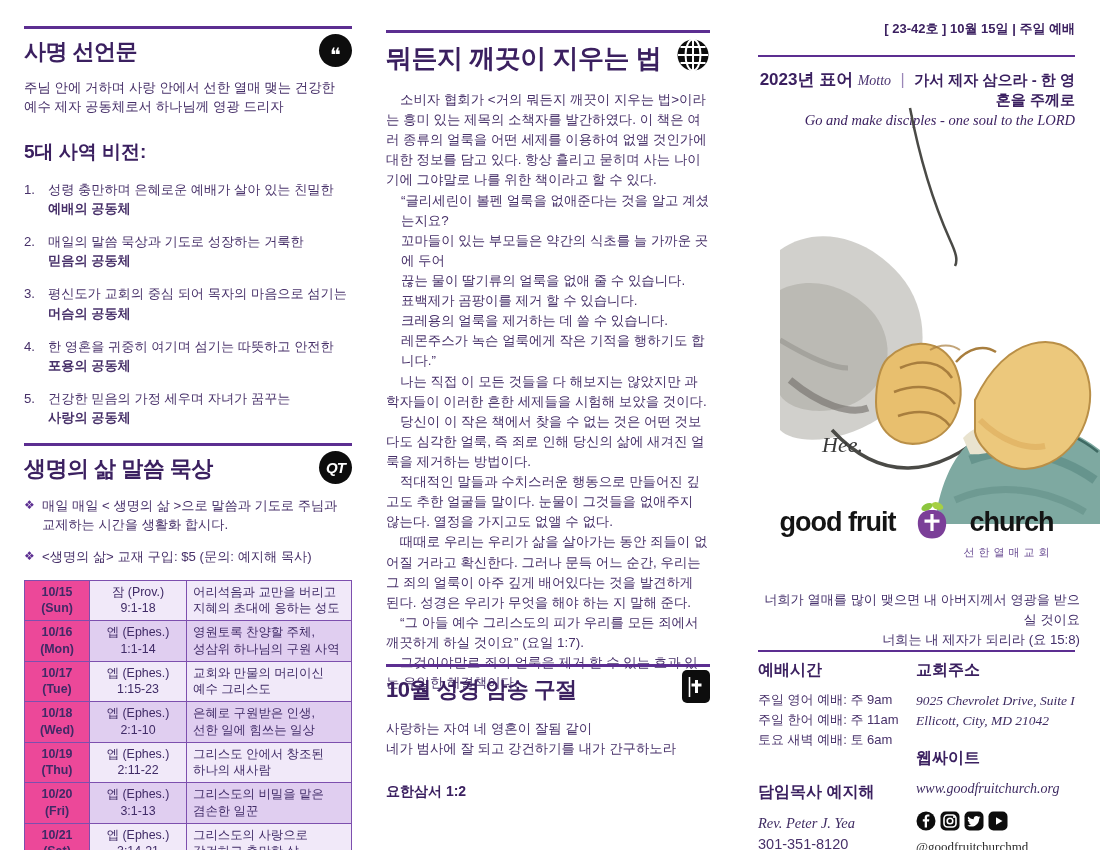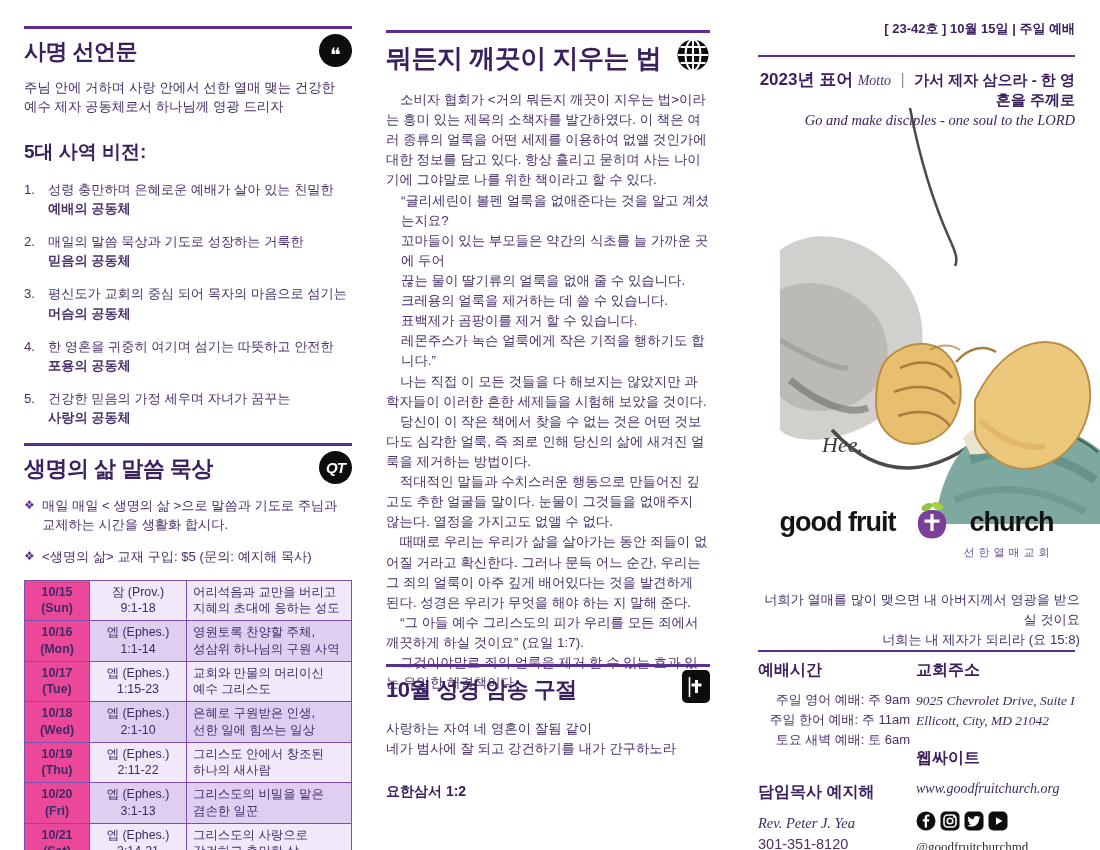--- a/index.html
+++ b/index.html
@@ -75,21 +75,21 @@
   .logo-word { font-size:27px; font-weight:bold; letter-spacing:-1px; color:#141414; }
   .logo-sub { font-size:11px; color:#6a4d93; letter-spacing:4px; text-align:right; margin-top:1px; }
 
   .r-verse { position:absolute; left:758px; top:590px; width:322px; font-size:13.2px; line-height:1.5; color:#45306b;text-align:right; }
   .r-rule2 { position:absolute; top:650px; left:758px; width:317px; }
 
   .info-grid { position:absolute; left:758px; top:660px; width:320px; display:flex; }
   .info-colA { width:152px; flex:0 0 auto; }
   .info-colB { margin-left:6px; width:162px; }
   .info-h { font-size:16px; font-weight:bold; color:#3b2060; }
-  .info-lines { font-size:13px; line-height:1.55; margin-top:9px;text-align:right; }
+  .info-lines { font-size:13px; line-height:1.55; margin-top:9px; }
   .serif-it { font-family:"Liberation Serif", serif; font-style:italic; font-size:13.5px; line-height:1.45; color:#3e2b62; }
   .pastor-h { margin-top:32px; }
   .pastor-name { margin-top:10px; font-size:14.5px; }
   .phone { font-size:14.5px; margin-top:2px; }
   .web-h { margin-top:18px; }
   .url { margin-top:10px; font-size:14px; }
   .social-row { display:flex; gap:4px; margin-top:12px; }
   .handle { font-family:"Liberation Serif", serif; font-size:13px; color:#2c2c2c; margin-top:4px; }
 </style>
 </head>
@@ -204,22 +204,22 @@
           </g>
         </svg>
       </span>
     </div>
     <div class="article">
       <p>소비자 협회가 &lt;거의 뭐든지 깨끗이 지우는 법&gt;이라는 흥미 있는 제목의 소책자를 발간하였다. 이 책은 여러 종류의 얼룩을 어떤 세제를 이용하여 없앨 것인가에 대한 정보를 담고 있다. 항상 흘리고 묻히며 사는 나이기에 그야말로 나를 위한 책이라고 할 수 있다.</p>
       <div class="quote-block">
         <div>“글리세린이 볼펜 얼룩을 없애준다는 것을 알고 계셨는지요?</div>
         <div>꼬마들이 있는 부모들은 약간의 식초를 늘 가까운 곳에 두어</div>
         <div>끊는 물이 딸기류의 얼룩을 없애 줄 수 있습니다.</div>
+        <div>표백제가 곰팡이를 제거 할 수 있습니다.</div>
         <div>크레용의 얼룩을 제거하는 데 쓸 수 있습니다.</div>
-        <div>표백제가 곰팡이를 제거 할 수 있습니다.</div>
         <div>레몬주스가 녹슨 얼룩에게 작은 기적을 행하기도 합니다.”</div>
       </div>
       <p class="gap-top">나는 직접 이 모든 것들을 다 해보지는 않았지만 과학자들이 이러한 흔한 세제들을 시험해 보았을 것이다.</p>
       <p>당신이 이 작은 책에서 찾을 수 없는 것은 어떤 것보다도 심각한 얼룩, 즉 죄로 인해 당신의 삶에 새겨진 얼룩을 제거하는 방법이다.</p>
       <p>적대적인 말들과 수치스러운 행동으로 만들어진 깊고도 추한 얼굴들 말이다. 눈물이 그것들을 없애주지 않는다. 열정을 가지고도 없앨 수 없다.</p>
       <p>때때로 우리는 우리가 삶을 살아가는 동안 죄들이 없어질 거라고 확신한다. 그러나 문득 어느 순간, 우리는 그 죄의 얼룩이 아주 깊게 배어있다는 것을 발견하게 된다. 성경은 우리가 무엇을 해야 하는 지 말해 준다.</p>
       <p>“그 아들 예수 그리스도의 피가 우리를 모든 죄에서 깨끗하게 하실 것이요” (요일 1:7).</p>
       <p>그것이야말로 죄의 얼룩을 제거 할 수 있는 효과 있는 유일한 해결책이다.</p>
     </div>
   </div>

